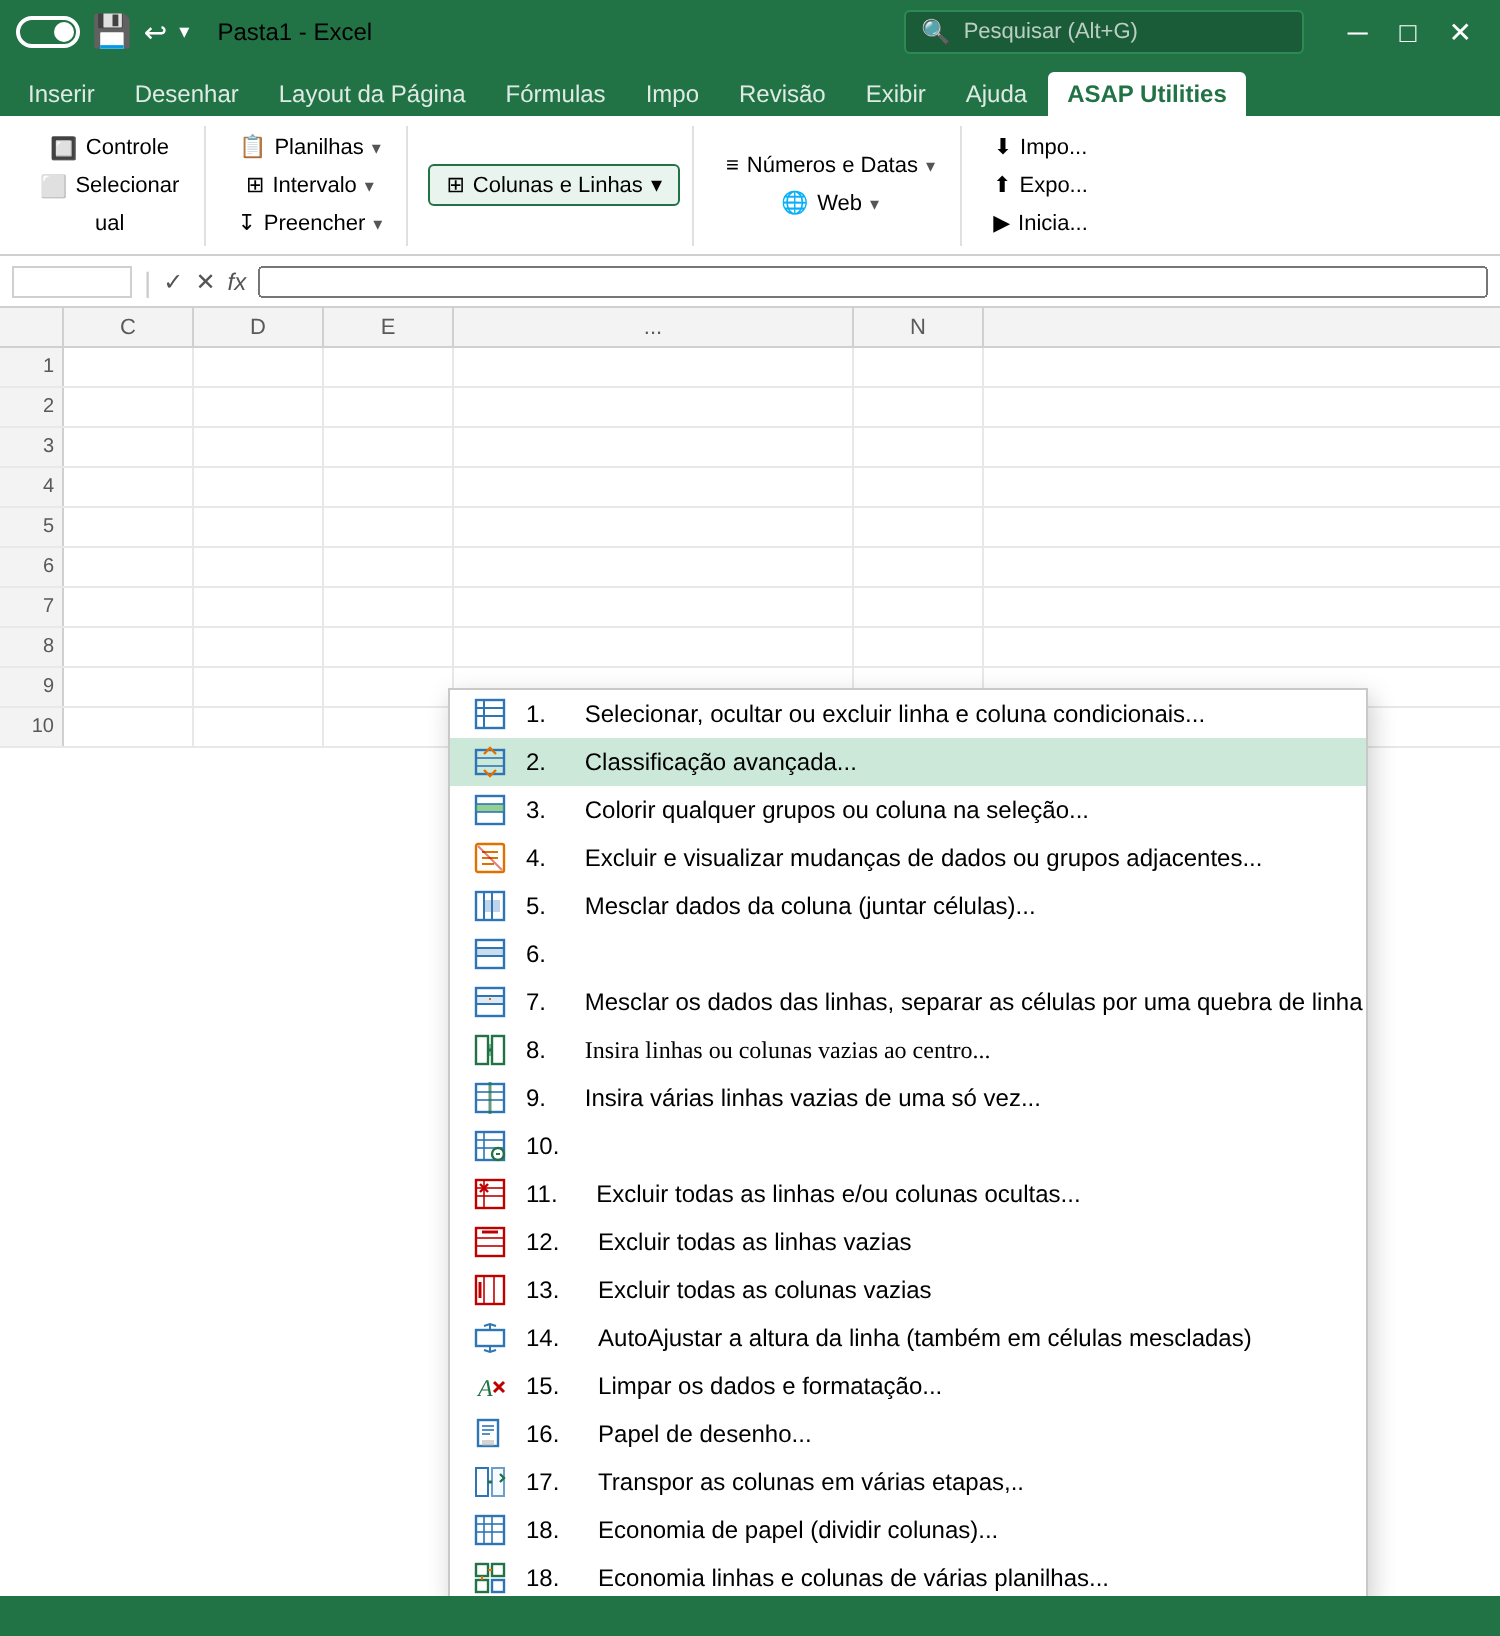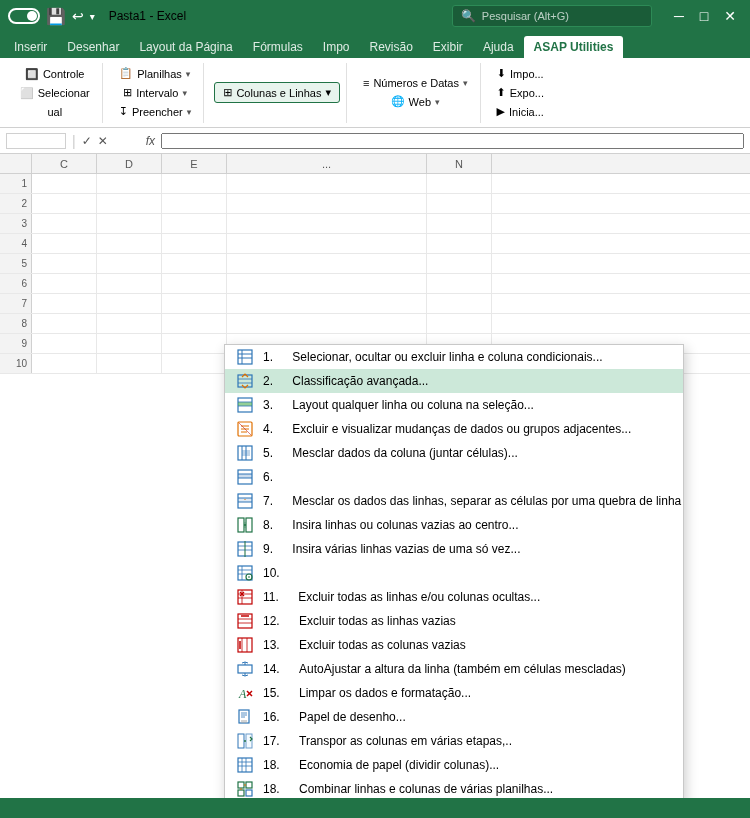--- a/index.html
+++ b/index.html
@@ -344,21 +344,21 @@
       <span>Inicia...</span>
     </div>
   </div>
 </div>
 
 <div class="formula-bar">
   <input class="name-box" type="text" value="" style="">
   <span class="formula-divider">|</span>
   <span style="font-size:12px;color:#555;">✓</span>
   <span style="font-size:12px;color:#555;">✕</span>
-  <span style="font-size:12px;color:#555;font-style:italic;margin-left:32px;">fx</span>
+  <span style="font-size:12px;color:#555;font-style:italic;">fx</span>
   <input class="formula-input" type="text" value="" style="">
 </div>
 
 <div class="main-content">
 
   <div class="col-headers">
     <div class="col-header-corner"></div>
     <div class="col-header col-c">C</div>
     <div class="col-header col-d">D</div>
     <div class="col-header col-e">E</div>
@@ -475,21 +475,21 @@
     </div>
     <div class="menu-item">
       <div class="menu-icon">
         <svg viewBox="0 0 16 16" fill="none">
             <rect x="1" y="1" width="14" height="14" stroke="#2e75b6" stroke-width="1.2" fill="none"></rect>
             <rect x="1" y="5" width="14" height="4" fill="#4CAF50" opacity="0.6"></rect>
             <line x1="1" y1="5" x2="15" y2="5" stroke="#2e75b6" stroke-width="0.8"></line>
             <line x1="1" y1="9" x2="15" y2="9" stroke="#2e75b6" stroke-width="0.8"></line>
           </svg>
       </div>
-      <span>3.</span>&nbsp;<span style="font-size:12px;">Layout qualquer linha ou coluna na seleção...</span>
+      <span>3.</span>&nbsp;<span style="font-size:12px;">Colorir qualquer grupos ou coluna na seleção...</span>
     </div>
     <div class="menu-item">
       <div class="menu-icon">
         <svg viewBox="0 0 16 16" fill="none">
             <rect x="1" y="1" width="14" height="14" rx="1" stroke="#e07000" stroke-width="1.2" fill="none"></rect>
             <line x1="4" y1="5" x2="12" y2="5" stroke="#e07000" stroke-width="1"></line>
             <line x1="4" y1="8" x2="12" y2="8" stroke="#e07000" stroke-width="1"></line>
             <line x1="4" y1="11" x2="10" y2="11" stroke="#e07000" stroke-width="1"></line>
             <line x1="2" y1="2" x2="14" y2="14" stroke="#c00000" stroke-width="1" opacity="0.5"></line>
           </svg>
@@ -532,21 +532,21 @@
     </div>
     <div class="menu-item">
       <div class="menu-icon">
         <svg viewBox="0 0 16 16" fill="none">
             <rect x="1" y="1" width="6" height="14" stroke="#217346" stroke-width="1.2" fill="none"></rect>
             <rect x="9" y="1" width="6" height="14" stroke="#217346" stroke-width="1.2" fill="none"></rect>
             <line x1="7" y1="8" x2="9" y2="8" stroke="#217346" stroke-width="1.5"></line>
             <polyline points="8,5 8,11" stroke="#217346" stroke-width="1" opacity="0.5"></polyline>
           </svg>
       </div>
-      <span>8.</span>&nbsp;<span style="font-size:12px;">Insira linhas ou colunas vazias ao centro...</span>
+      <span>8.</span>&nbsp;<span style="font-size:12px;font-family:Liberation Serif, serif;">Insira linhas ou colunas vazias ao centro...</span>
     </div>
     <div class="menu-item">
       <div class="menu-icon">
         <svg viewBox="0 0 16 16" fill="none">
             <rect x="1" y="1" width="14" height="14" stroke="#2e75b6" stroke-width="1.2" fill="none"></rect>
             <line x1="1" y1="5" x2="15" y2="5" stroke="#2e75b6" stroke-width="0.8"></line>
             <line x1="1" y1="9" x2="15" y2="9" stroke="#2e75b6" stroke-width="0.8"></line>
             <line x1="8" y1="0" x2="8" y2="16" stroke="#217346" stroke-width="1.5" opacity="0.7"></line>
           </svg>
       </div>
@@ -661,21 +661,21 @@
       <div class="menu-icon">
         <svg viewBox="0 0 16 16" fill="none">
             <rect x="1" y="1" width="6" height="6" stroke="#217346" stroke-width="1.2" fill="none"></rect>
             <rect x="9" y="1" width="6" height="6" stroke="#217346" stroke-width="1.2" fill="none"></rect>
             <rect x="1" y="9" width="6" height="6" stroke="#217346" stroke-width="1.2" fill="none"></rect>
             <rect x="9" y="9" width="6" height="6" stroke="#2e75b6" stroke-width="1.2" fill="none"></rect>
             <line x1="7" y1="4" x2="9" y2="4" stroke="#e07000" stroke-width="1"></line>
             <line x1="4" y1="7" x2="4" y2="9" stroke="#e07000" stroke-width="1"></line>
           </svg>
       </div>
-      <span>18.</span>&nbsp;<span style="font-size:12px;">Combinar linhas e colunas de várias planilhas...</span>
+      <span>18.</span>&nbsp;<span style="font-size:12px;">Economia linhas e colunas de várias planilhas...</span>
     </div>
 
   </div>
 
 </div>
 
 <div class="status-bar">
   <span></span>
 </div>
 

